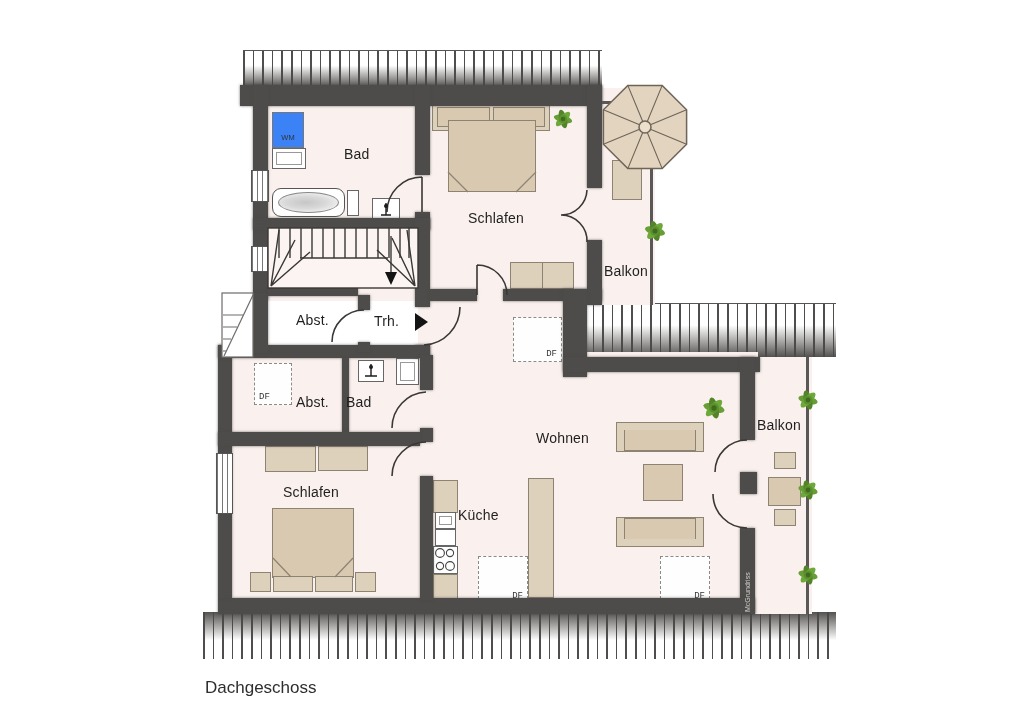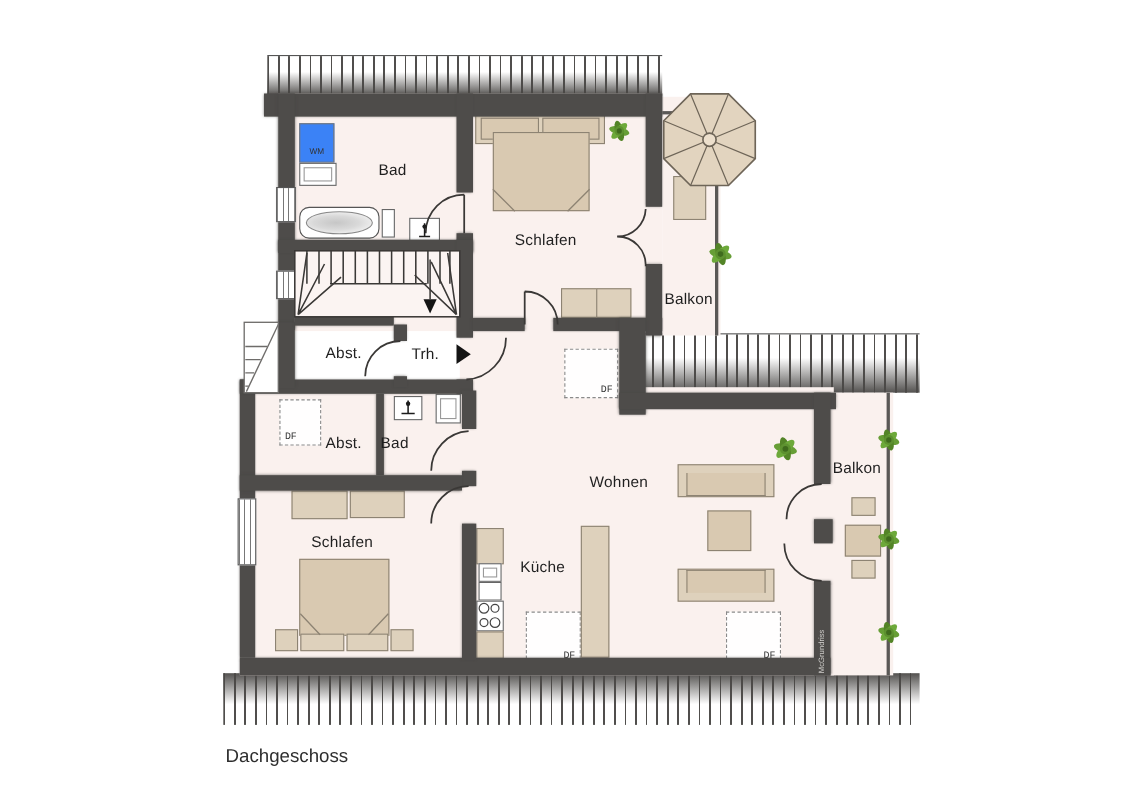--- a/index.html
+++ b/index.html
@@ -228,21 +228,21 @@
   </svg>
 
   <span class="abs lbl" style="left:344px;top:146px;">Bad</span>
   <span class="abs lbl" style="left:468px;top:210px;">Schlafen</span>
   <span class="abs lbl" style="left:604px;top:263px;">Balkon</span>
   <span class="abs lbl" style="left:296px;top:312px;">Abst.</span>
   <span class="abs lbl" style="left:374px;top:313px;">Trh.</span>
   <span class="abs lbl" style="left:296px;top:394px;">Abst.</span>
   <span class="abs lbl" style="left:346px;top:394px;">Bad</span>
   <span class="abs lbl" style="left:536px;top:430px;">Wohnen</span>
-  <span class="abs lbl" style="left:473px;top:507px;">Küche</span>
+  <span class="abs lbl" style="left:458px;top:507px;">Küche</span>
   <span class="abs lbl" style="left:283px;top:484px;">Schlafen</span>
   <span class="abs lbl" style="left:757px;top:417px;">Balkon</span>
 
   <div class="abs tri-right" style="left:415px;top:313px;"></div>
 
   <span class="abs wm-text" style="left:744px;top:612px;">McGrundriss</span>
 
   <span class="abs title" style="left:205px;top:678px;">Dachgeschoss</span>
 </div>
 

